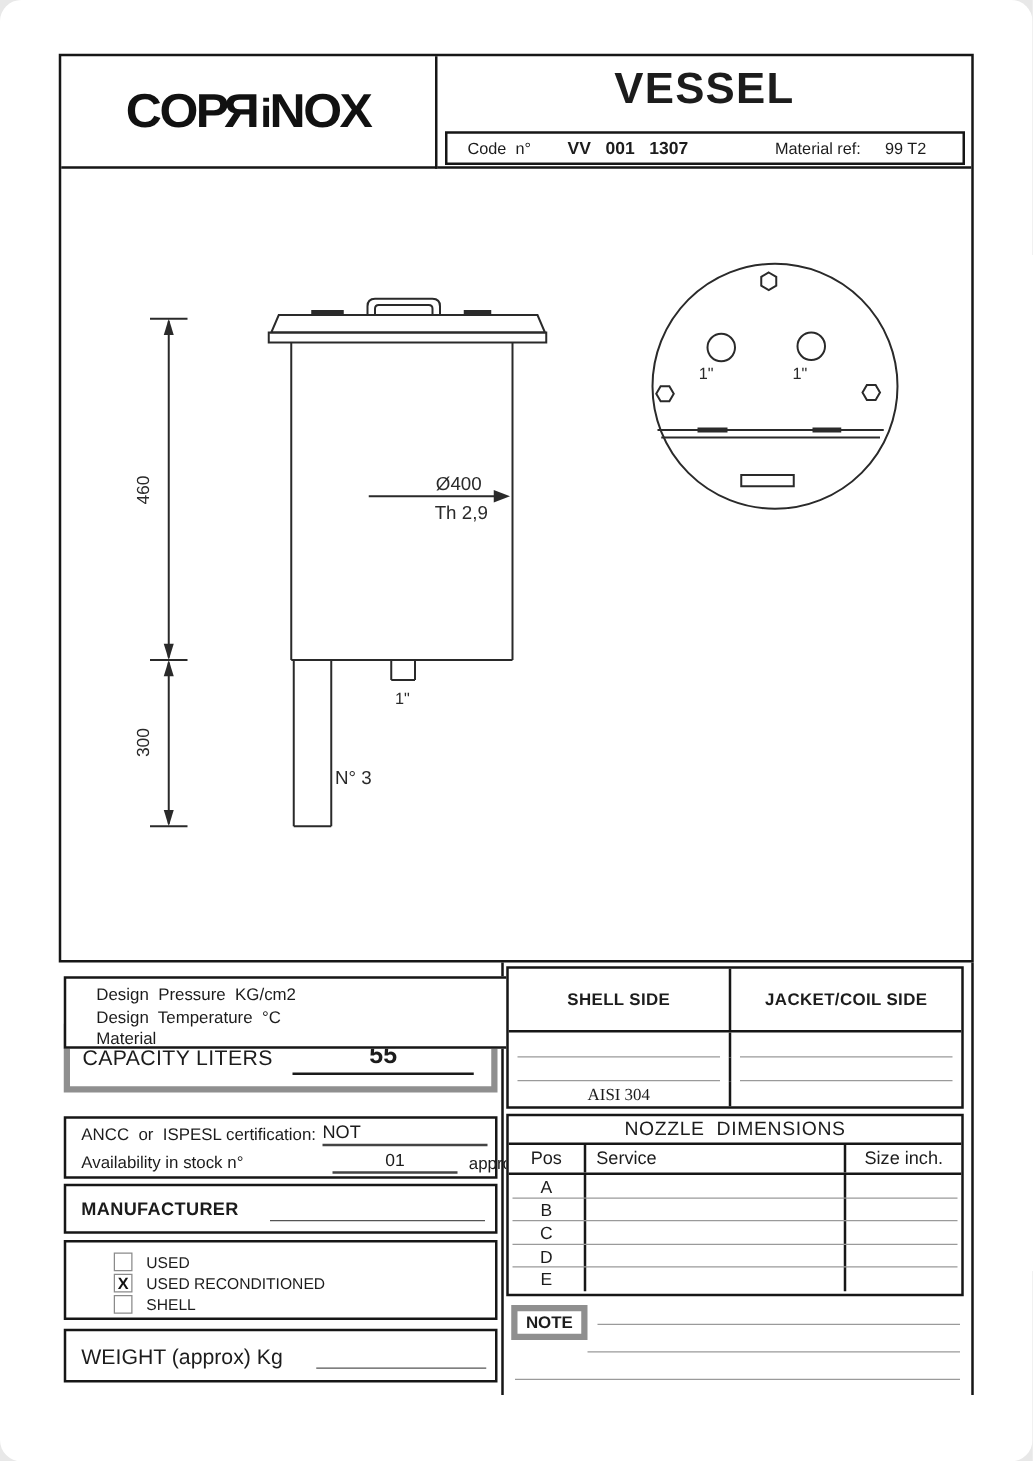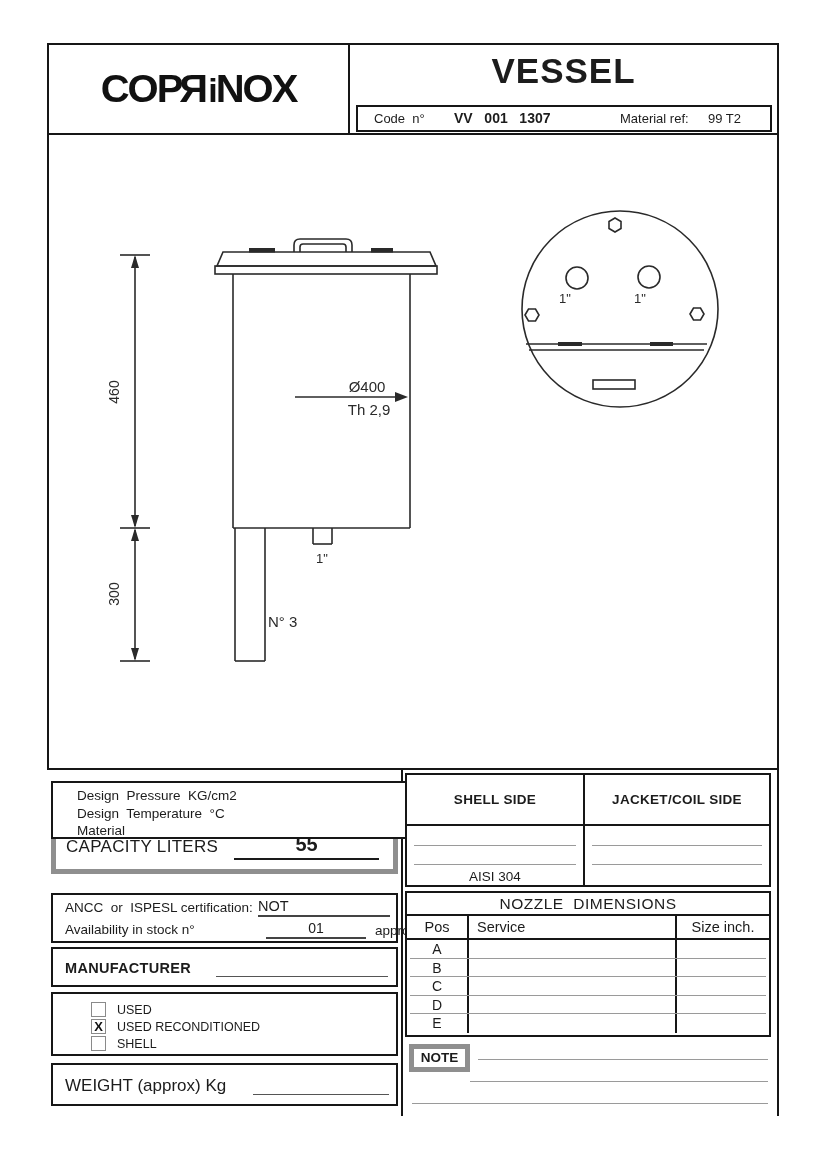--- a/index.html
+++ b/index.html
@@ -2,20 +2,21 @@
 <html><head>
 <meta charset="utf-8">
 <style>
   * { box-sizing: border-box; margin: 0; padding: 0; }
   html,body { background:#e8e8e8; }
   .page {
     position: relative; width: 826px; height: 1169px;
     background: #ffffff; margin: 0 auto;
     font-family: "Liberation Sans", sans-serif; color: #1c1c1c;
     overflow: hidden;
+    border-radius: 17px;
   }
   .abs { position: absolute; }
   .pre { white-space: pre; }
   .box { position: absolute; border: 2px solid #161616; background: #fff; }
 
   
   .main-frame { left: 47px; top: 43px; width: 732px; height: 727px; }
   .logo-cell { left: 0; top: 0; width: 301px; height: 90px;
     border-right: 2px solid #161616; border-bottom: 2px solid #161616;
     display: flex; align-items: center; justify-content: center; }
@@ -78,21 +79,21 @@
   
   .right-col-frame { position: absolute; left: 401px; top: 770px; width: 378px; height: 346px;
     border-left: 2px solid #161616; border-right: 2px solid #161616; }
 
   .sides-table { left: 405px; top: 773px; width: 366px; height: 114px; text-align: center; }
   .sides-header { display: flex; height: 51px; border-bottom: 2px solid #161616; }
   .sides-header .cell { display: flex; align-items: center; justify-content: center;
     font-weight: bold; font-size: 13.5px; letter-spacing:.3px; }
   .sides-header .shell { width: 178px; border-right: 2px solid #161616; }
   .sides-header .jacket { flex: 1; }
-  .sides-row { display: flex; height: 19.6px; }
+  .sides-row { display: flex; height: 19.6px; font-family: Liberation Serif, serif; }
   .sides-row .shell { width: 178px; border-right: 2px solid #161616; position: relative;
     display:flex; align-items:flex-end; justify-content:center; font-size: 13.5px; padding-bottom:1px; }
   .sides-row .jacket { flex: 1; position: relative;
     display:flex; align-items:flex-end; justify-content:center; font-size: 13.5px; padding-bottom:1px; }
   .u-line::after { content: ""; position: absolute; left: 7px; right: 7px; bottom: 0;
     border-bottom: 1.5px solid #9a9a9a; }
 
   .nozzle-table { left: 405px; top: 891px; width: 366px; height: 146px; }
   .nozzle-title { height: 23px; border-bottom: 2px solid #161616;
     text-align: center; font-size: 15.5px; line-height: 22px; letter-spacing:.5px; }

